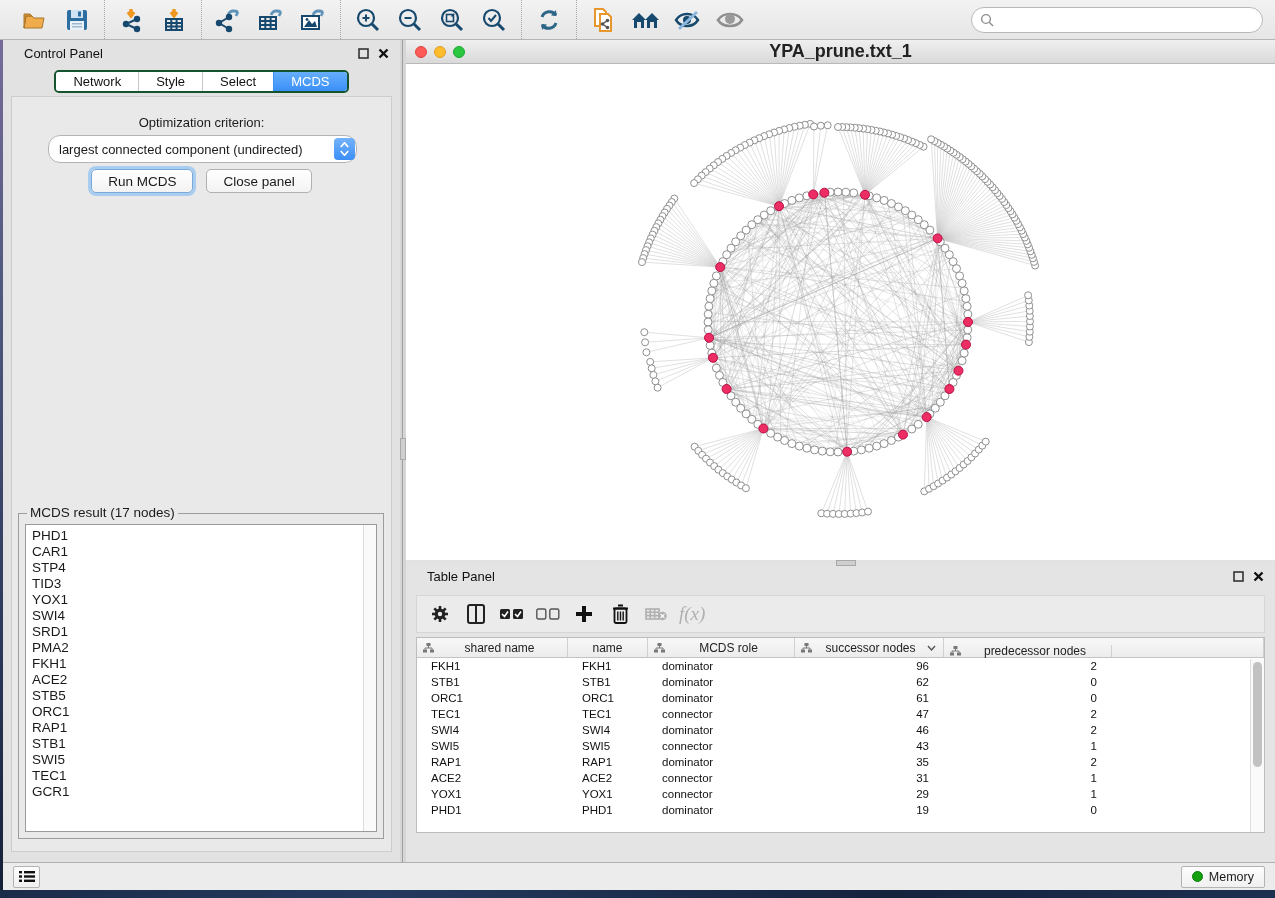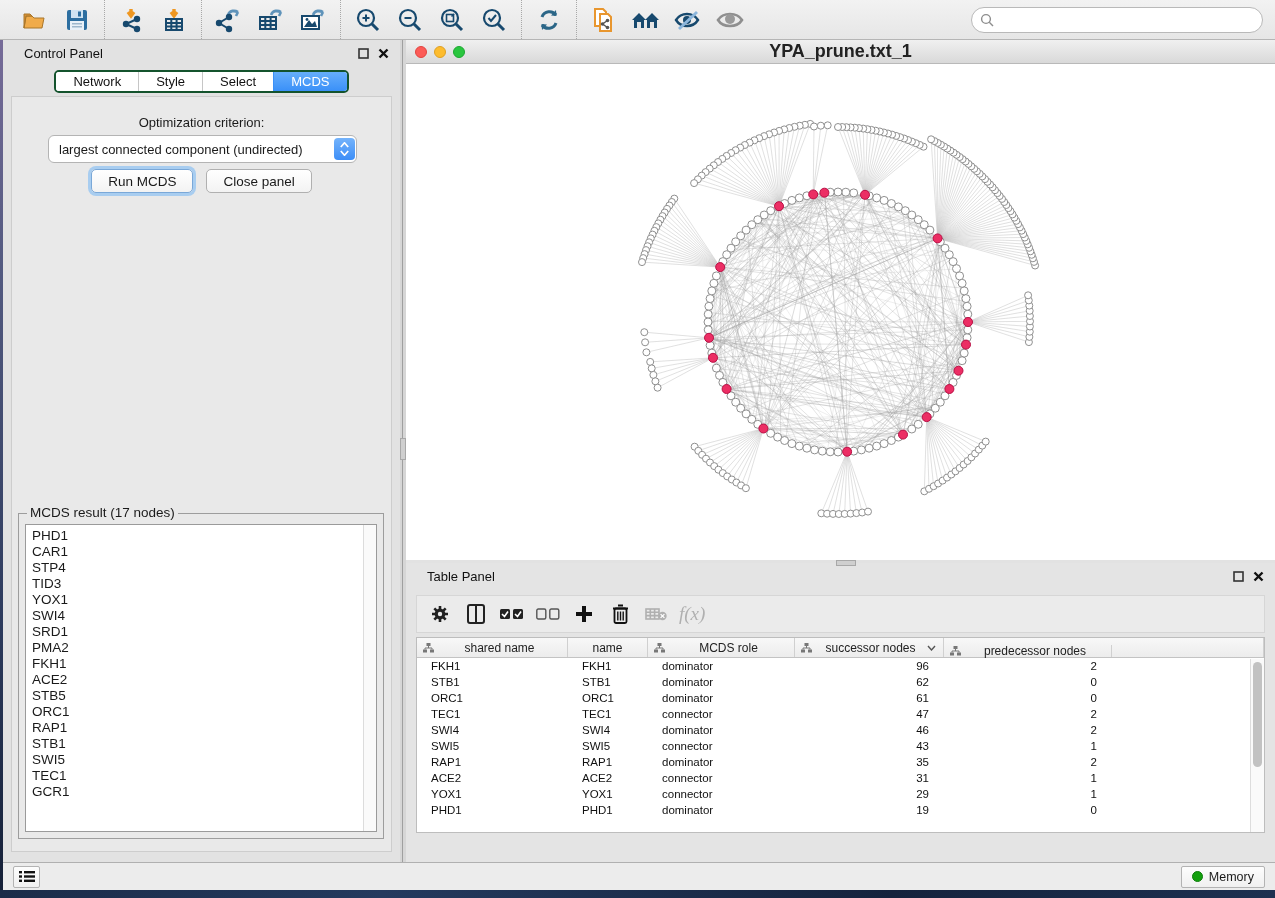--- a/index.html
+++ b/index.html
@@ -39,21 +39,21 @@
   .ctl-tabs-row { display:flex; justify-content:center; margin-top:4px; }
   .seg-bar { display:flex; border:2px solid #14532d; border-radius:5px; background:#fff; overflow:hidden; height:23px; }
   .seg-tab { padding:0 17px; display:flex; align-items:center; font-size:13px; color:#111;
     border-left:1px solid #c6c6c6; background:#fff; cursor:default; }
   .seg-tab:first-child { border-left:none; }
   .seg-tab.selected { background:linear-gradient(#66aefb,#3a90f8); color:#fff; border-left-color:#3a90f8; }
   .ctl-inner { position:absolute; left:8px; right:8px; top:56px; bottom:10px;
     background:#e9e9e9; border:1px solid #cdcdcd; }
   .opt-label { text-align:center; margin-top:18px; font-size:13px; }
   .dropdown { position:absolute; left:36px; right:34px; top:38px; height:28px; background:#fff;
-    border:1px solid #b4b4b4; border-radius:6px; display:flex; align-items:center; }
+    border:1px solid #b4b4b4; border-radius:12px; display:flex; align-items:center; }
   .dropdown-text { padding-left:10px; font-size:13px; flex:1; white-space:nowrap; overflow:hidden; }
   .dropdown-stepper { width:21px; height:22px; border-radius:4px; margin-right:1px;
     background:linear-gradient(#74b3fb,#3d8ef7); display:flex; flex-direction:column;
     align-items:center; justify-content:center; gap:2px; }
   .btn-row { position:absolute; top:72px; left:0; right:0; display:flex; justify-content:center; gap:13px; }
   .mac-btn { height:24px; padding:0 16px; background:linear-gradient(#ffffff,#f3f3f3);
     border:1px solid #b0b0b0; border-radius:5px; font-size:13.5px; display:flex; align-items:center; }
   .mac-btn.focus-ring { box-shadow:0 0 0 3px #a8cdf0; border-color:#7aa8d8; }
   .mcds-group { position:absolute; left:6px; right:7px; top:416px; bottom:12px; border:1px solid #9d9d9d; }
   .mcds-legend { position:absolute; top:-9px; left:8px; background:#e9e9e9; padding:0 3px; font-size:13.5px; }

